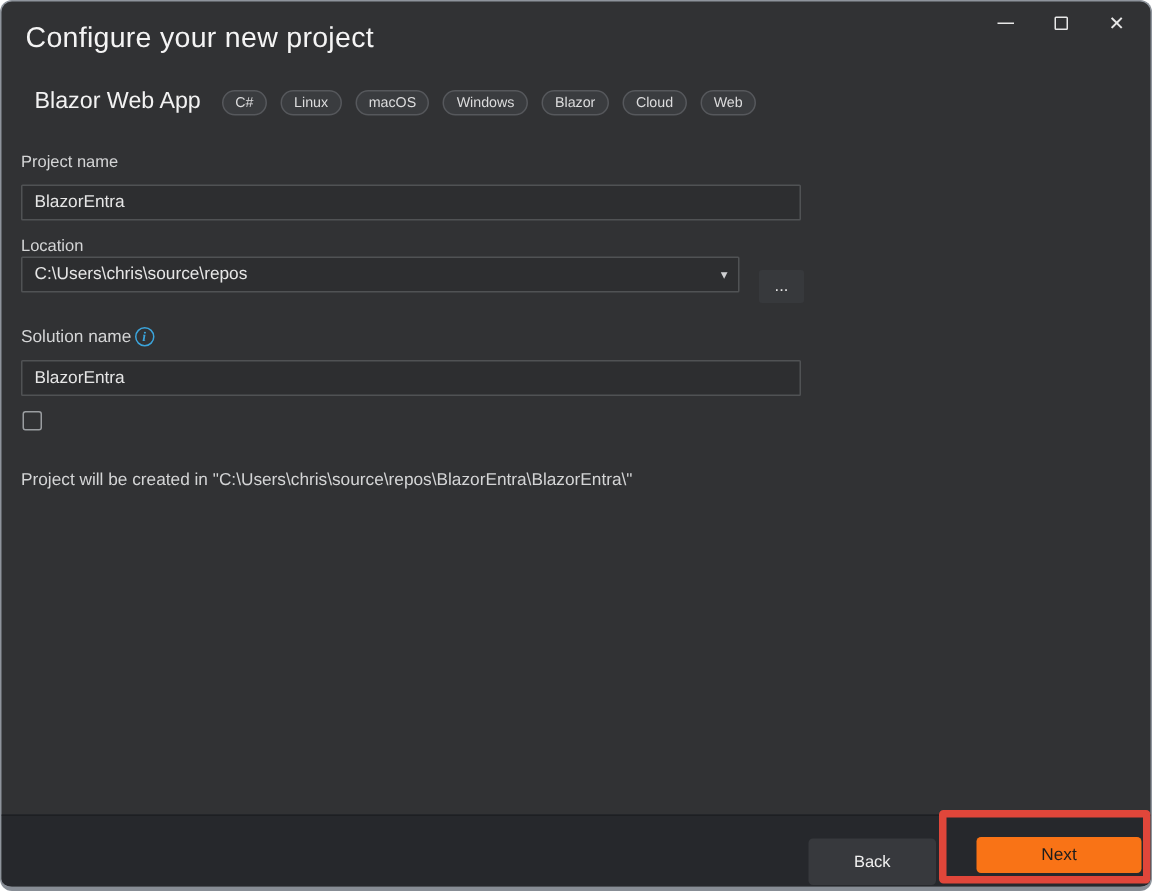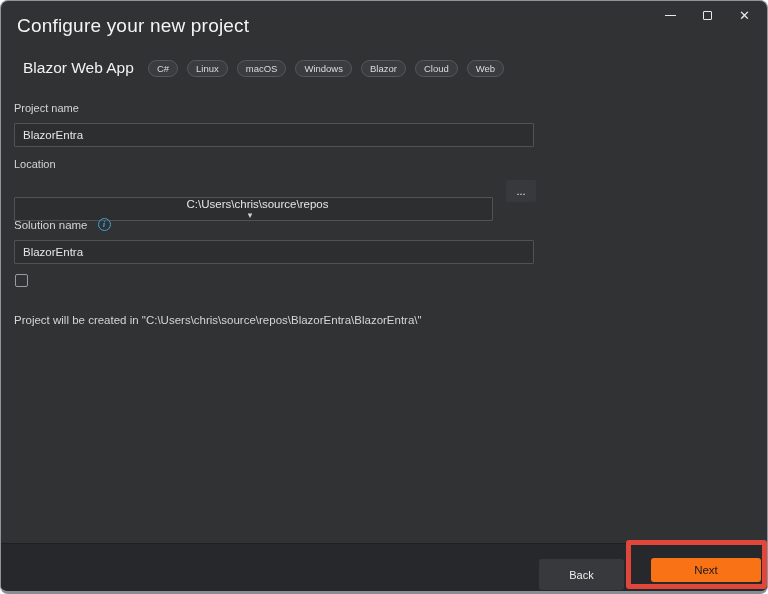--- a/index.html
+++ b/index.html
@@ -43,33 +43,33 @@
 
   
   .field-label { position:absolute; font-size:11px; color:#d4d5d6; }
   .text-input {
     position:absolute; left:13px; width:520px; height:24px;
     background:#2d2e30; border:1px solid #505254; border-radius:1px;
     color:#e6e6e6; font-size:11.5px; padding:0 8px;
     font-family:"Liberation Sans", sans-serif; outline:none;
   }
   .combo {
-    position:absolute; left:13px; top:196px; width:479px; height:24px;
+    position:absolute; left:13px; top:170px; width:479px; height:24px;
     background:#2d2e30; border:1px solid #505254; border-radius:1px;
-    display:flex; align-items:center; cursor:pointer;flex-direction:column;
+    display:flex; align-items:center; cursor:pointer;
   }
   .combo-value { flex:1; font-size:11.5px; color:#e6e6e6; padding-left:8px; }
   .combo-caret { font-size:9px; color:#cfd0d2; padding-right:7px; }
   .browse-btn {
     position:absolute; left:505px; top:179px; width:30px; height:22px;
     background:#37393c; border:none; border-radius:2px;
     color:#e6e6e6; font-size:11px; line-height:10px; cursor:pointer;
   }
   .solution-label-row {
-    position:absolute; left:13px; top:217px; display:flex; align-items:center; gap:10px;
+    position:absolute; left:13px; top:217px; display:flex; align-items:center; gap:2px;
   }
   .solution-label-row .lbl { font-size:11.5px; color:#d4d5d6; }
   .info-icon {
     width:13px; height:13px; border:1.4px solid #3ba4db; border-radius:50%;
     color:#3ba4db; font-size:9px; font-weight:bold; font-style:italic;
     display:flex; align-items:center; justify-content:center; cursor:pointer;
     font-family:"Liberation Serif", serif; line-height:1;
   }
 
   .checkbox-row {

